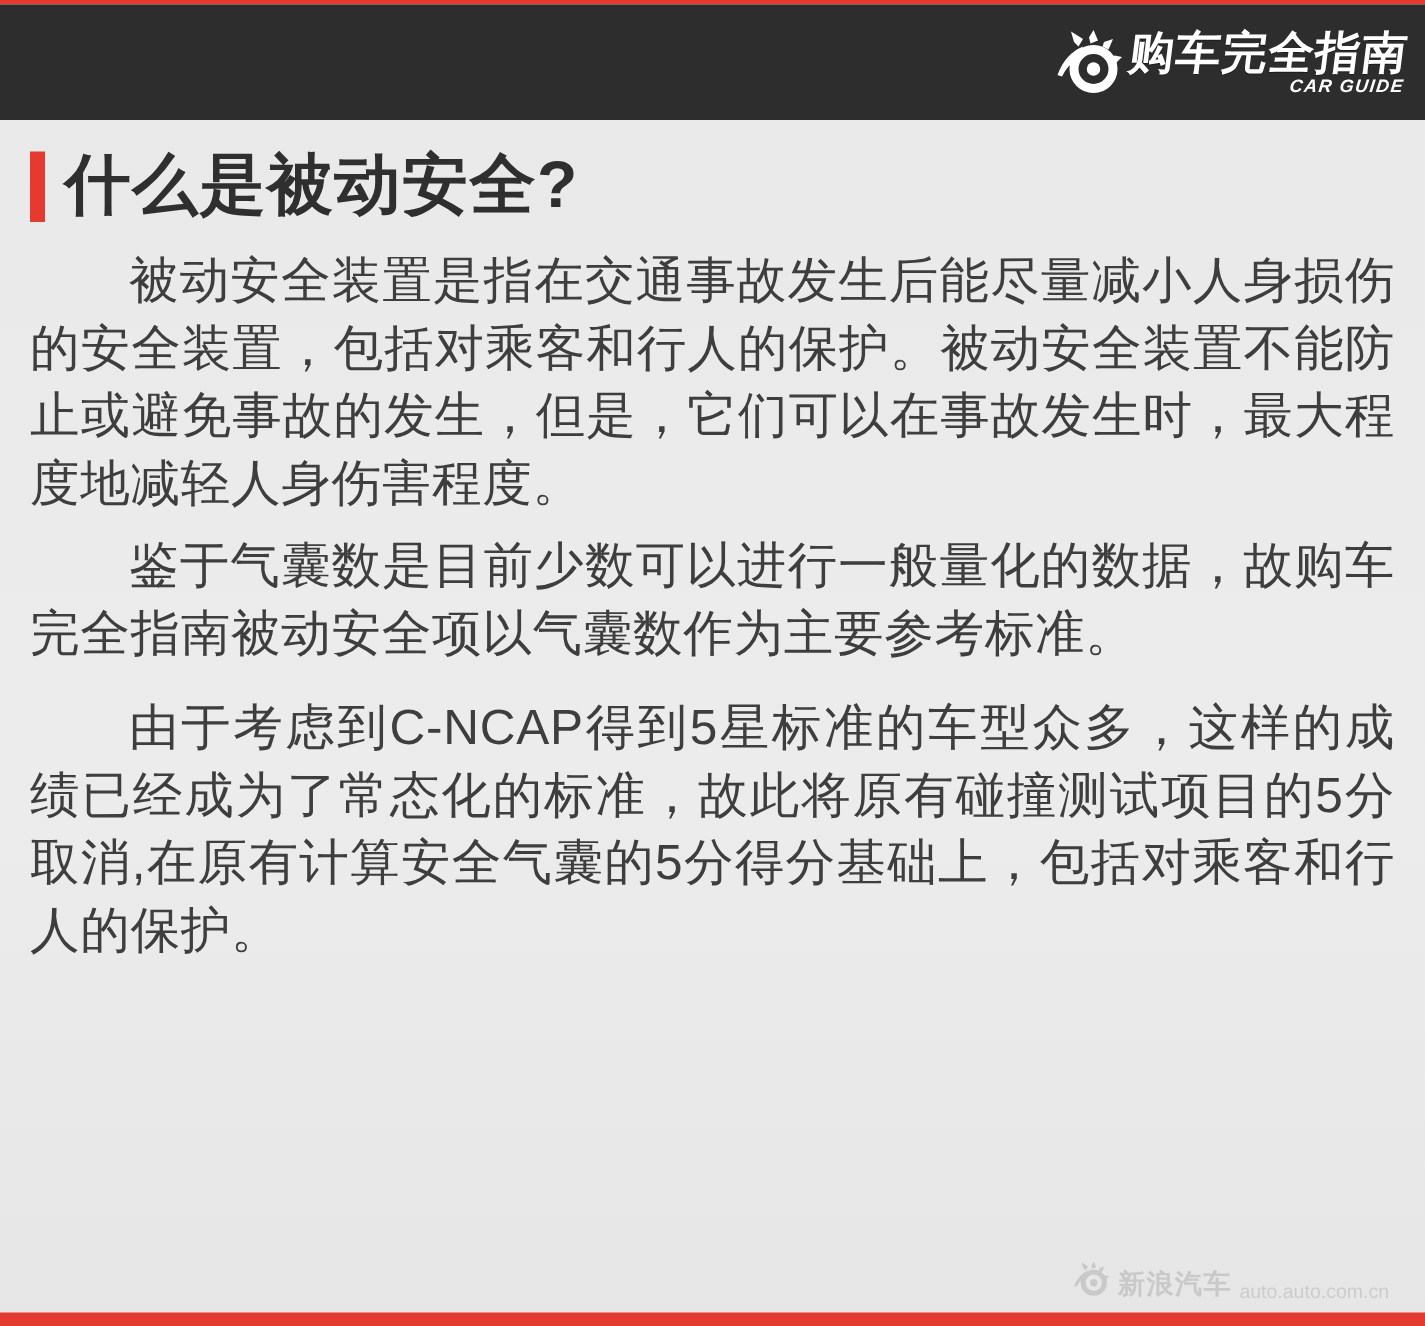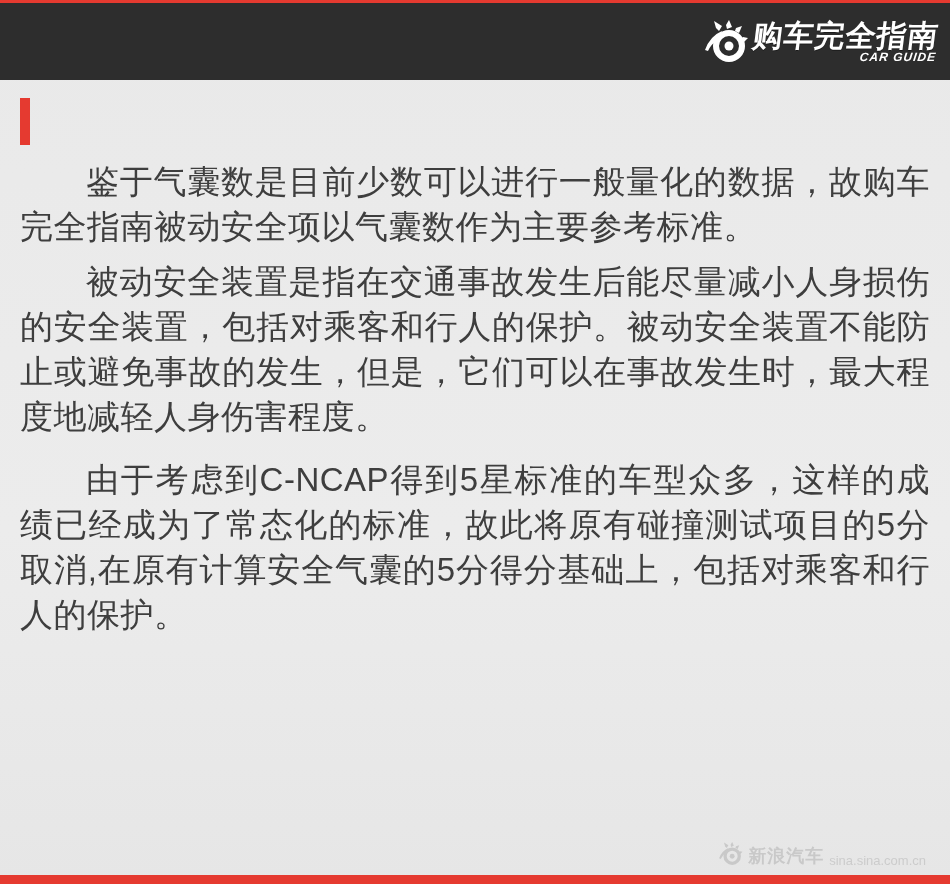--- a/index.html
+++ b/index.html
@@ -149,23 +149,24 @@
         <span class="logo-subtitle">CAR GUIDE</span>
       </span>
     </div>
   </div>
 
   <div class="content">
 
     <div class="section">
       <div class="section-heading">
         <span class="red-bar"></span>
+        <span class="heading-text">什么是被动安全?</span>
       </div>
+      <p class="para">被动安全装置是指在交通事故发生后能尽量减小人身损伤的安全装置，包括对乘客和行人的保护。被动安全装置不能防止或避免事故的发生，但是，它们可以在事故发生时，最大程度地减轻人身伤害程度。</p>
       <p class="para">鉴于气囊数是目前少数可以进行一般量化的数据，故购车完全指南被动安全项以气囊数作为主要参考标准。</p>
-      <p class="para">被动安全装置是指在交通事故发生后能尽量减小人身损伤的安全装置，包括对乘客和行人的保护。被动安全装置不能防止或避免事故的发生，但是，它们可以在事故发生时，最大程度地减轻人身伤害程度。</p>
     </div>
 
     <div class="section">
       <p class="para">由于考虑到C-NCAP得到5星标准的车型众多，这样的成绩已经成为了常态化的标准，故此将原有碰撞测试项目的5分取消,在原有计算安全气囊的5分得分基础上，包括对乘客和行人的保护。</p>
     </div>
 
   </div>
 
   <div class="watermark">
     <span>
@@ -175,18 +176,18 @@
           <path d="M14 8 L12 1 L20 6 L17 11 Z"></path>
           <path d="M24 5 L27 0 L30 7 L25 9 Z"></path>
           <path d="M34 8 L40 6 L37 13 L33 11 Z"></path>
           <path d="M41 17 L46 18 L41 23 L39 19 Z"></path>
           <circle cx="27" cy="26" r="13" fill="none" stroke="#c9c9c9" stroke-width="6"></circle>
           <circle cx="27" cy="26" r="4.5"></circle>
         </g>
       </svg>
     </span>
     <span class="watermark-brand">新浪汽车</span>
-    <span class="watermark-url">sina.sina.com.cn</span>
+    <span class="watermark-url">auto.auto.com.cn</span>
   </div>
 
   <div class="bottom-strip"></div>
 
 </div>
 
 </body></html>

